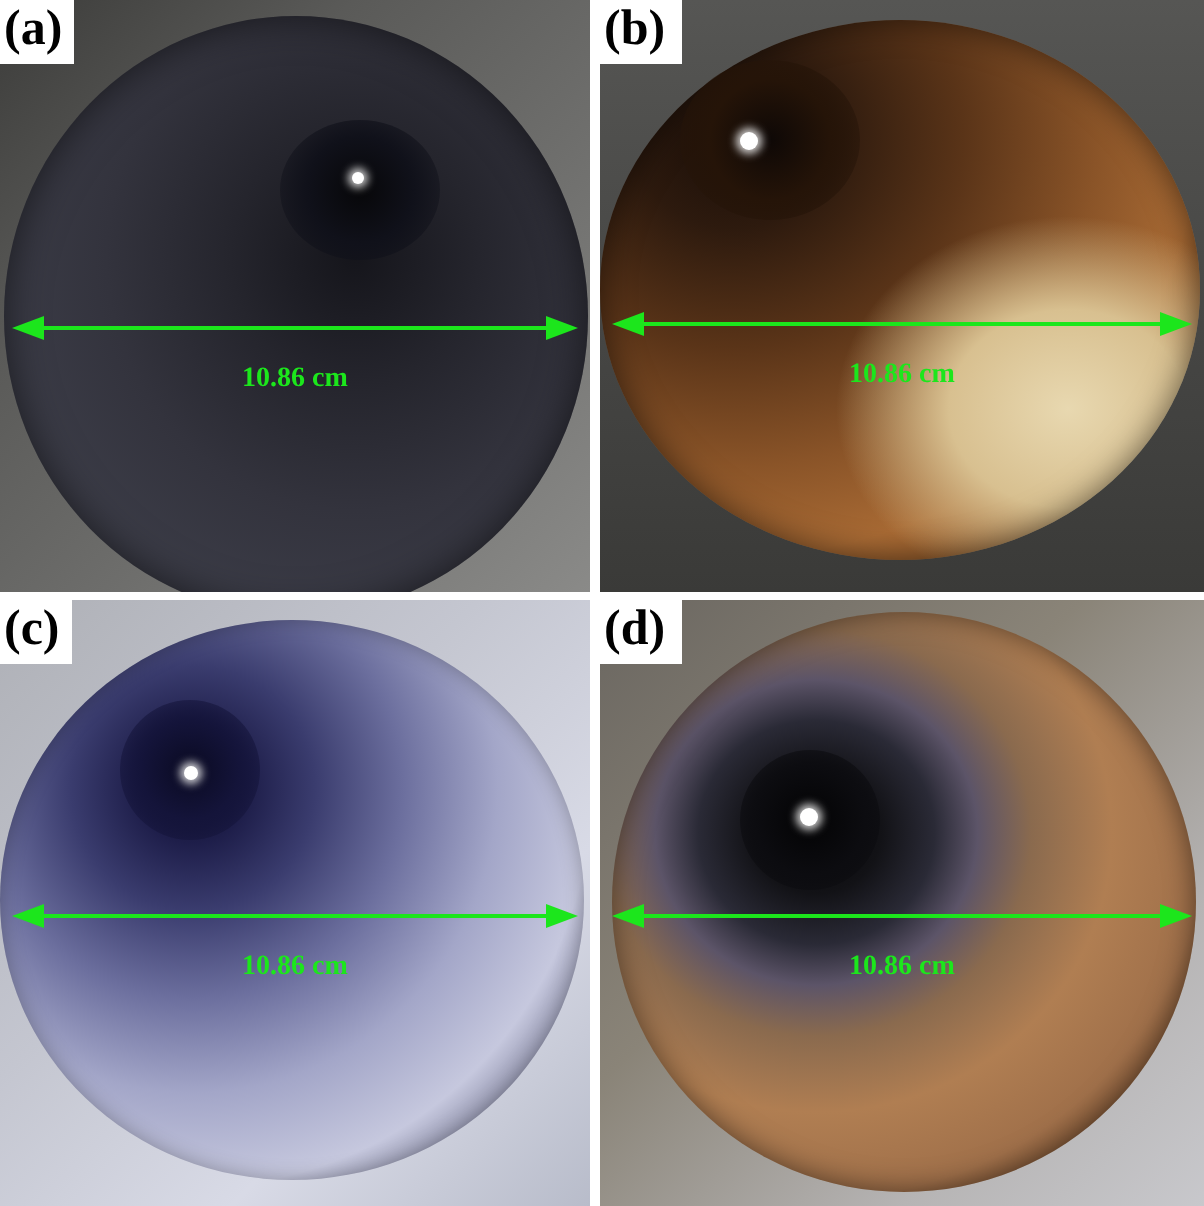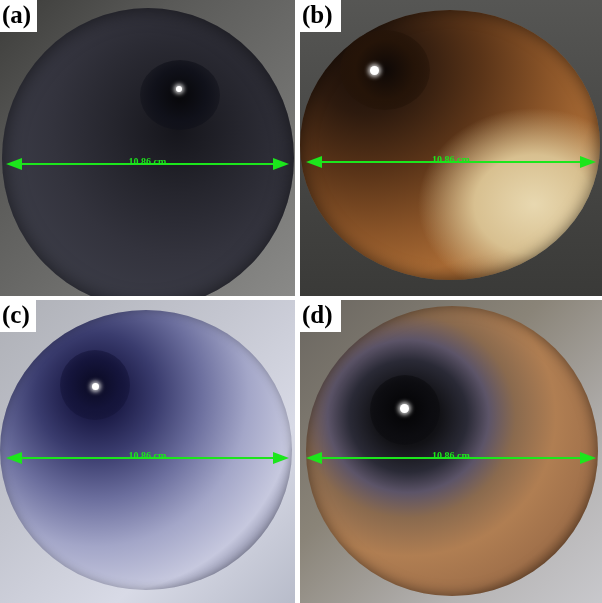--- a/index.html
+++ b/index.html
@@ -71,22 +71,22 @@
     .measure .line { position: absolute; left: 10px; right: 10px; top: 7px; height: 2px; background: #1ce61c; }
     .measure .arrow-left {
       position: absolute; left: 6px; top: 2px; width: 0; height: 0;
       border-top: 6px solid transparent; border-bottom: 6px solid transparent; border-right: 16px solid #1ce61c;
     }
     .measure .arrow-right {
       position: absolute; right: 6px; top: 2px; width: 0; height: 0;
       border-top: 6px solid transparent; border-bottom: 6px solid transparent; border-left: 16px solid #1ce61c;
     }
     .measure .text {
-      position: absolute; top: 0; left: 0; right: 0; text-align: center;
-      font-family: "Liberation Serif", serif; font-weight: bold; font-size: 10px;
+      position: absolute; top: 26px; left: 0; right: 0; text-align: center;
+      font-family: "Liberation Serif", serif; font-weight: bold; font-size: 14px;
       color: #1ce61c;
     }
     #panel-a .measure { top: 156px; }
     #panel-a .measure .text { padding-left: 0px; }
     #panel-b .measure { top: 154px; }
     #panel-b .measure .text { padding-left: 0px; }
     #panel-c .measure { top: 150px; }
     #panel-c .measure .text { padding-left: 0px; }
     #panel-d .measure { top: 150px; }
     #panel-d .measure .text { padding-left: 0px; }

